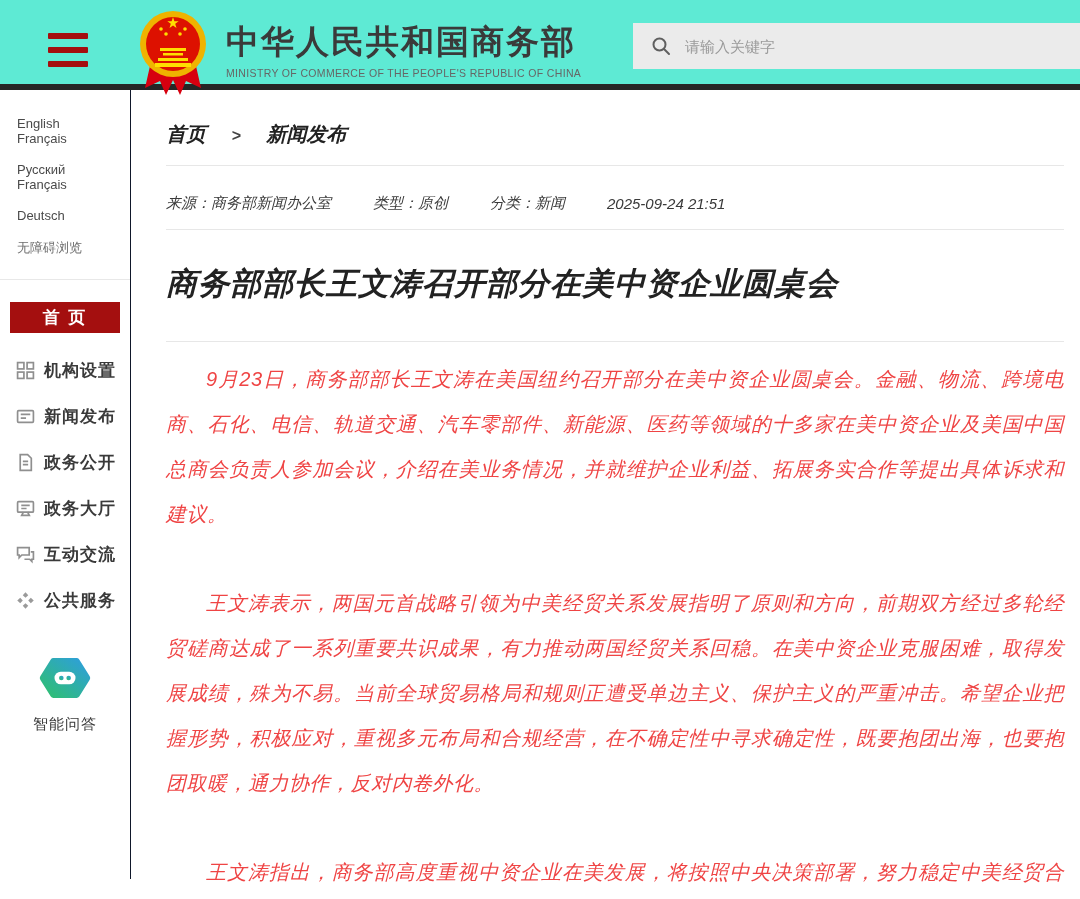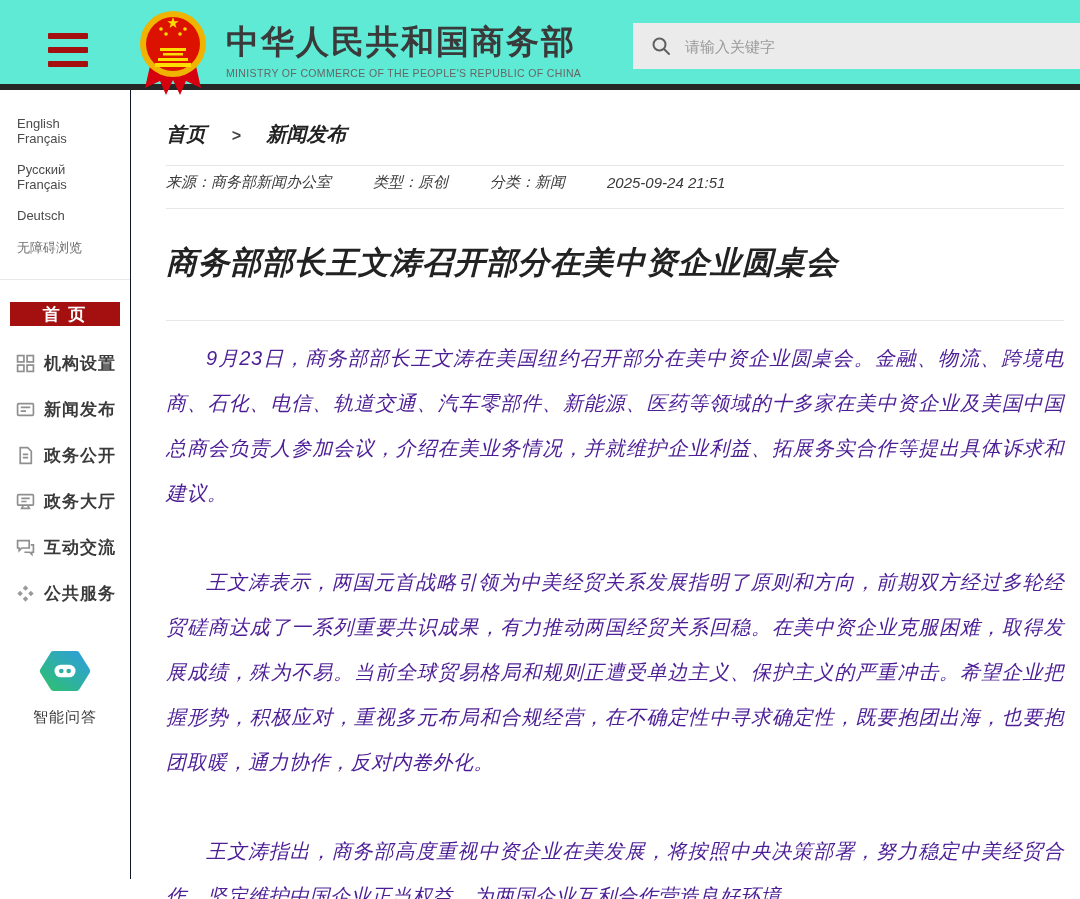--- a/index.html
+++ b/index.html
@@ -25,42 +25,42 @@
   
   .content{display:flex;height:789px;}
   .sidebar{width:131px;border-right:1px solid #0f172a;box-sizing:border-box;padding-top:26px;flex:none;}
   .main{flex:1;padding:0 16px 15px 35px;box-sizing:border-box;font-style:italic;}
   
   .lang-block{padding-left:17px;}
   .lang-row{font-size:13px;color:#4a4a4a;margin-bottom:16px;}
   .lang-row a{color:#4a4a4a;text-decoration:none;margin-right:9px;cursor:pointer;}
   .lang-row .muted{color:#6e6e6e;}
   .side-divider{border-bottom:1px solid #e8e8e8;margin:22px 0 0 0;}
-  .home-btn{margin:22px 10px 0 10px;height:24px;background:#A40F0F;color:#fff;font-size:17px;
+  .home-btn{margin:22px 10px 0 10px;height:31px;background:#A40F0F;color:#fff;font-size:17px;
     font-weight:bold;display:flex;align-items:center;justify-content:center;letter-spacing:2px;cursor:pointer;}
   .nav{margin-top:14px;}
   .nav-item{display:flex;align-items:center;height:46px;padding-left:16px;cursor:pointer;}
   .nav-item .nicon{width:19px;height:19px;margin-right:9px;flex:none;display:flex;align-items:center;}
   .nav-item .nlabel{font-size:17px;font-weight:600;color:#3a3a3a;letter-spacing:1px;}
   .bot{margin-top:34px;text-align:center;}
   .bot-label{font-size:15px;color:#3a3a3a;margin-top:12px;letter-spacing:1px;}
   
   .breadcrumb{padding-top:31px;font-size:20px;font-weight:bold;color:#222;}
   .breadcrumb a{color:#222;text-decoration:none;cursor:pointer;}
   .breadcrumb .sep{margin:0 20px;font-size:16px;color:#444;font-weight:bold;}
   .rule{border-bottom:1px solid #e7e7e7;}
   .rule.r1{margin-top:17px;}
-  .meta{margin-top:7px;font-size:15px;color:#3a3a3a;display:flex;align-items:center;}
+  .meta{margin-top:28px;font-size:15px;color:#3a3a3a;display:flex;align-items:center;}
   .meta .pair{margin-right:42px;}
   .meta .lab{color:#3a3a3a;}
   .rule.r2{margin-top:16px;}
   h1.article-title{margin:35px 0 0 0;font-size:31px;font-weight:bold;color:#222;letter-spacing:1px;line-height:1.2;}
   .rule.r3{margin-top:39px;}
   .article-body{margin-top:15px;}
-  .article-body p{margin:0;font-size:20px;line-height:45px;color:#4c1d95;
+  .article-body p{margin:0;font-size:20px;line-height:45px;color:#ef4444;
     text-align:justify;text-indent:2em;letter-spacing:.5px;}
   .article-body p + p{margin-top:44px;}
 </style>
 </head>
 <body>
 
 <div class="header">
   <div class="hamburger">
     <span></span>
       <span></span>

